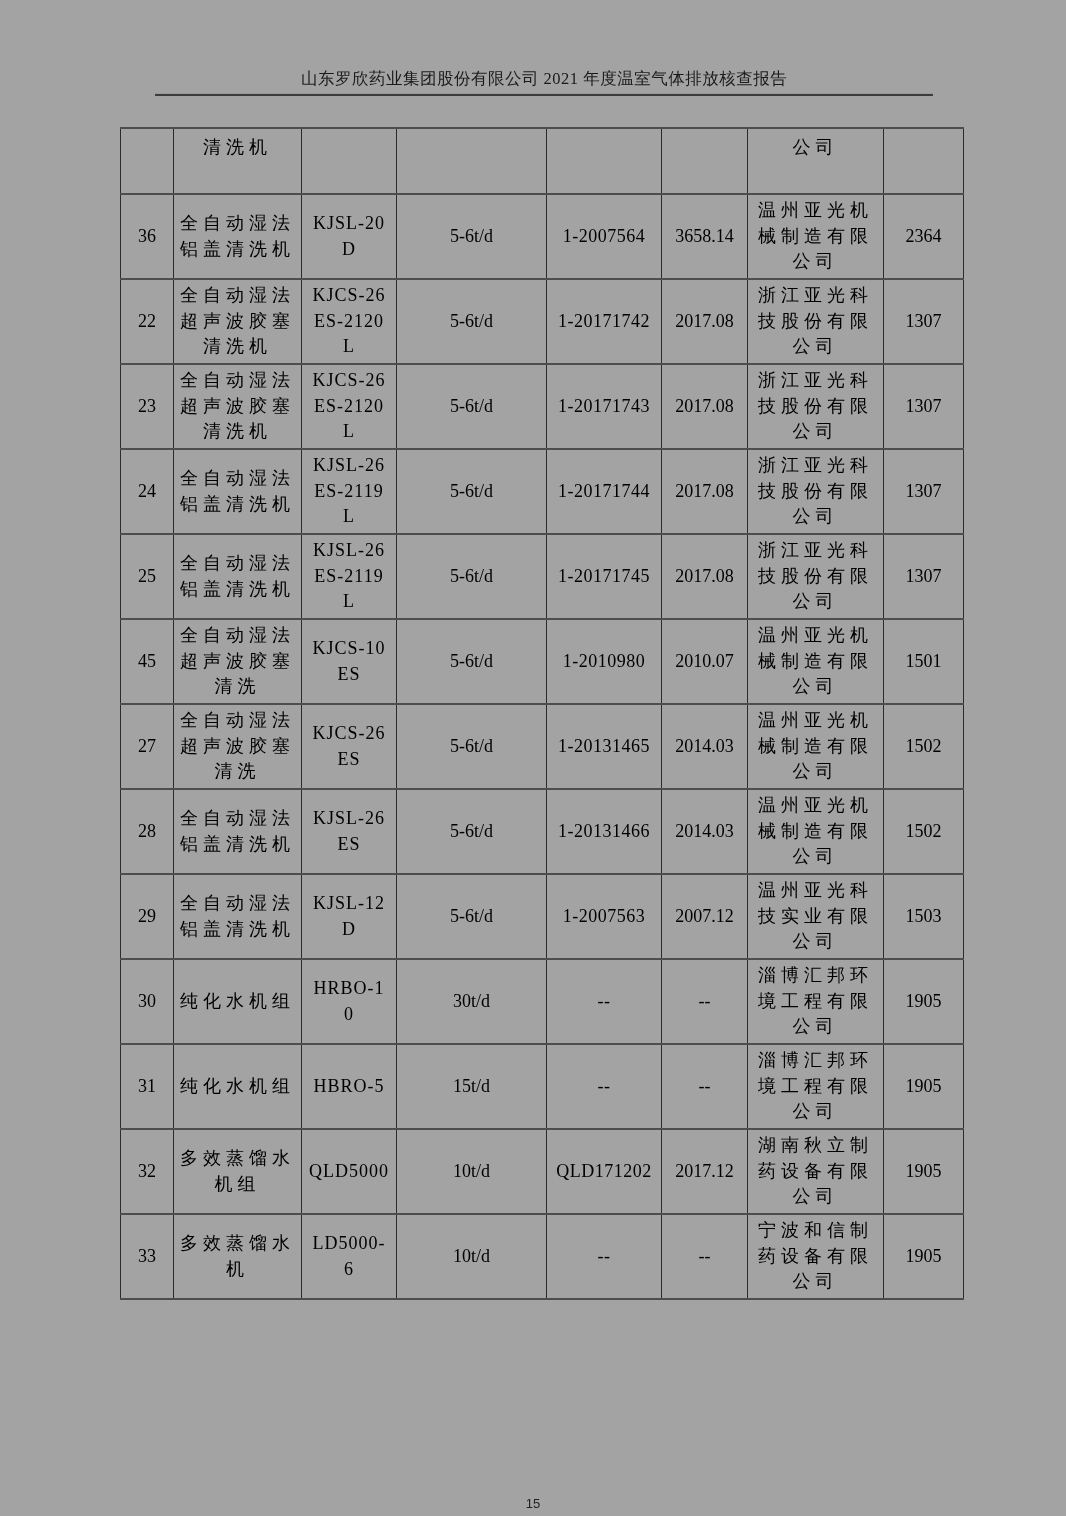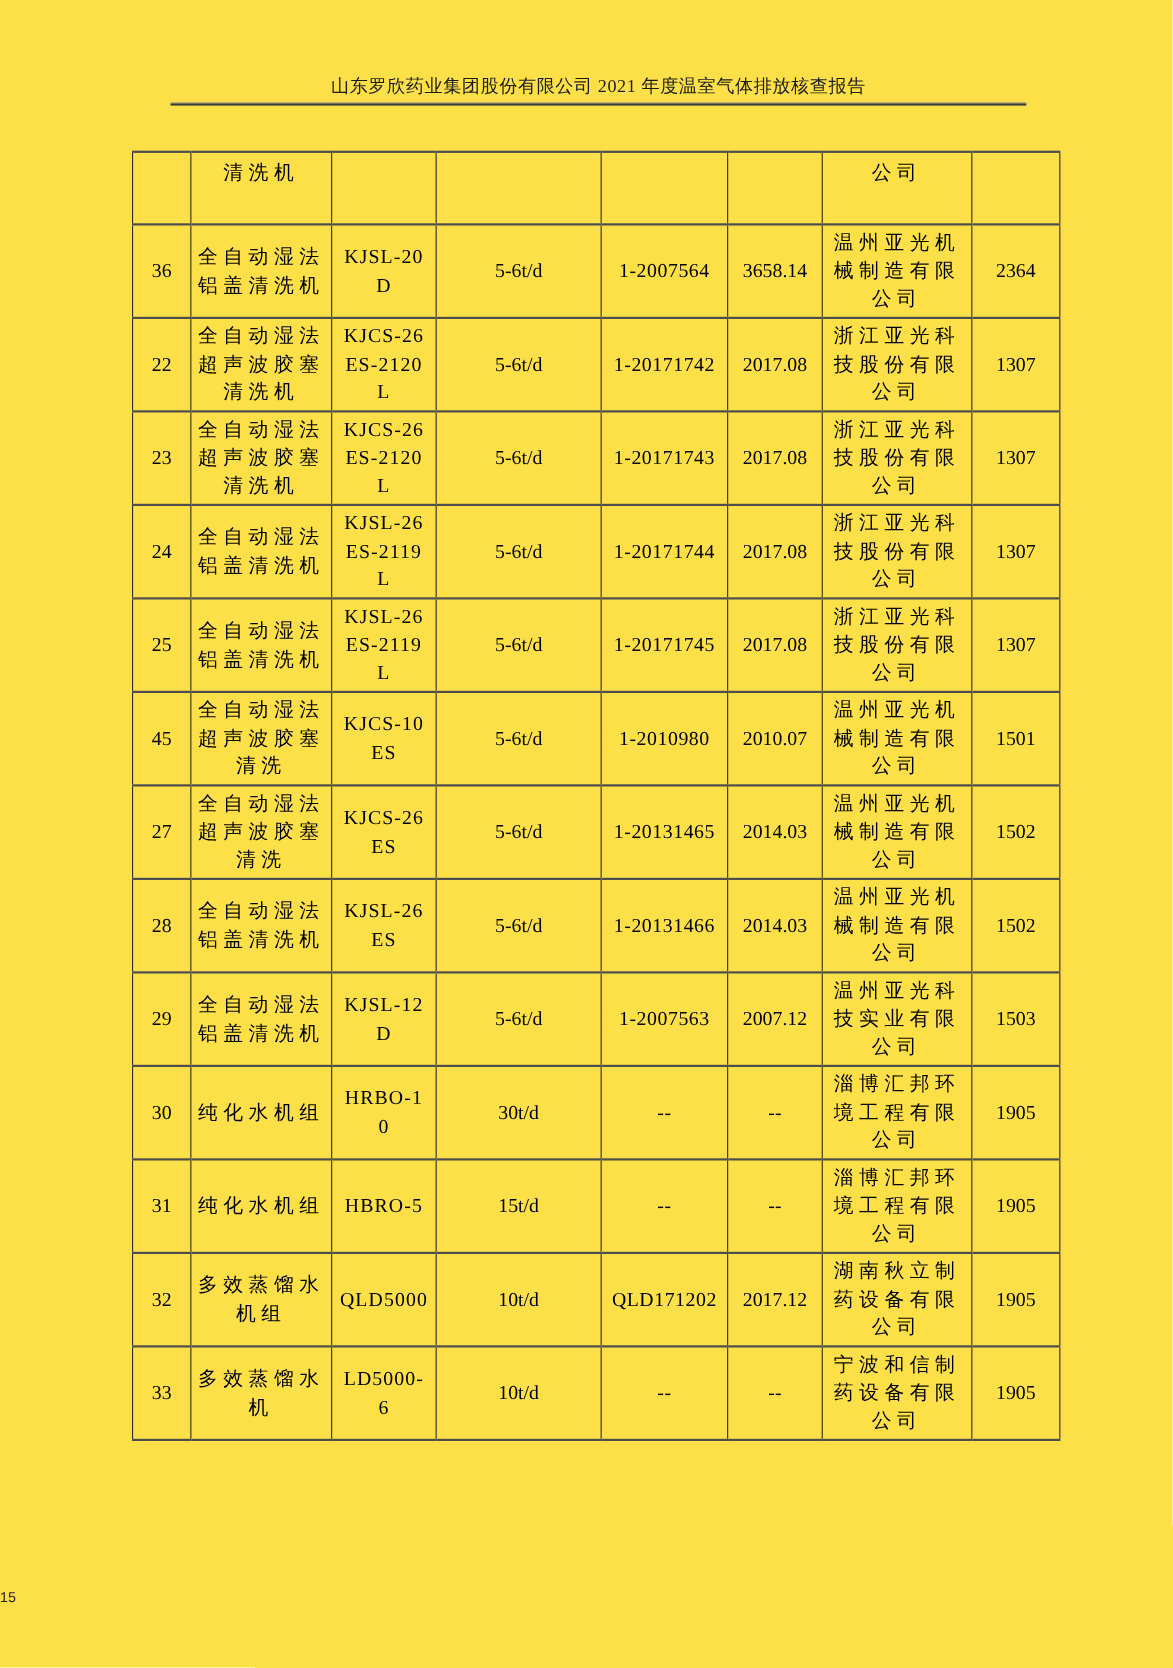--- a/index.html
+++ b/index.html
@@ -4,21 +4,21 @@
 <style>
   html, body {
     margin: 0;
     padding: 0;
     background: #ffffff;
   }
   .page {
     position: relative;
     width: 1066px;
     height: 1516px;
-    background: #fde047;
+    background: #a3a3a3;
     font-family: "Liberation Serif", "DejaVu Serif", serif;
     color: #000000;
     overflow: hidden;
   }
   
   .doc-header-title {
     position: absolute;
     top: 68px;
     left: 155px;
     width: 778px;
@@ -34,21 +34,21 @@
     left: 155px;
     width: 778px;
     height: 0;
     border-top: 1px solid #9a9a9a;
     border-bottom: 2px solid #3c3c3c;
   }
   
   table.equipment-table {
     position: absolute;
     left: 120px;
-    top: 137px;
+    top: 127px;
     width: 843px;
     border-collapse: collapse;
     table-layout: fixed;
   }
   .equipment-table td {
     border-left: 1px solid #2b2b2b;
     border-right: 1px solid #2b2b2b;
     border-top: 2px solid #4d4d4d;
     border-bottom: 2px solid #4d4d4d;
     text-align: center;
@@ -68,23 +68,24 @@
   
   .equipment-table td.col-name,
   .equipment-table td.col-manufacturer {
     letter-spacing: 5px;
   }
   .equipment-table td.col-model { letter-spacing: 1px; margin-left: 30px; }
   .equipment-table td.col-serial { letter-spacing: 0.5px; }
   
   .page-footer {
     position: absolute;
-    top: 1444px;
+    top: 1496px;
     left: 0;
     width: 100%;
+    text-align: center;
     font-family: "Liberation Sans", "DejaVu Sans", sans-serif;
     font-size: 13px;
     color: #222222;
   }
 </style>
 </head>
 <body>
 
 <div class="page">
 

